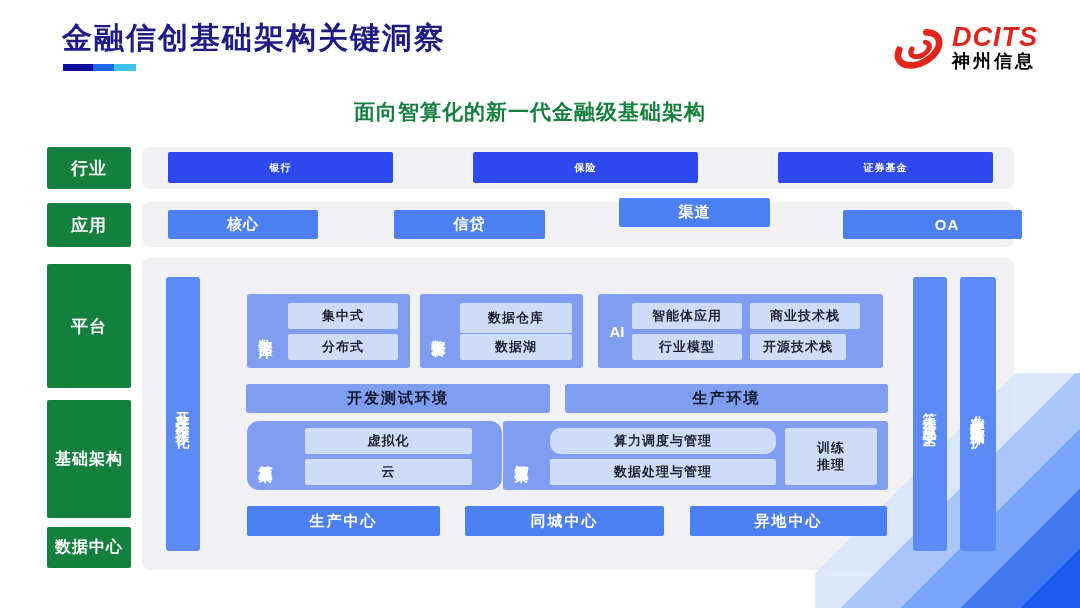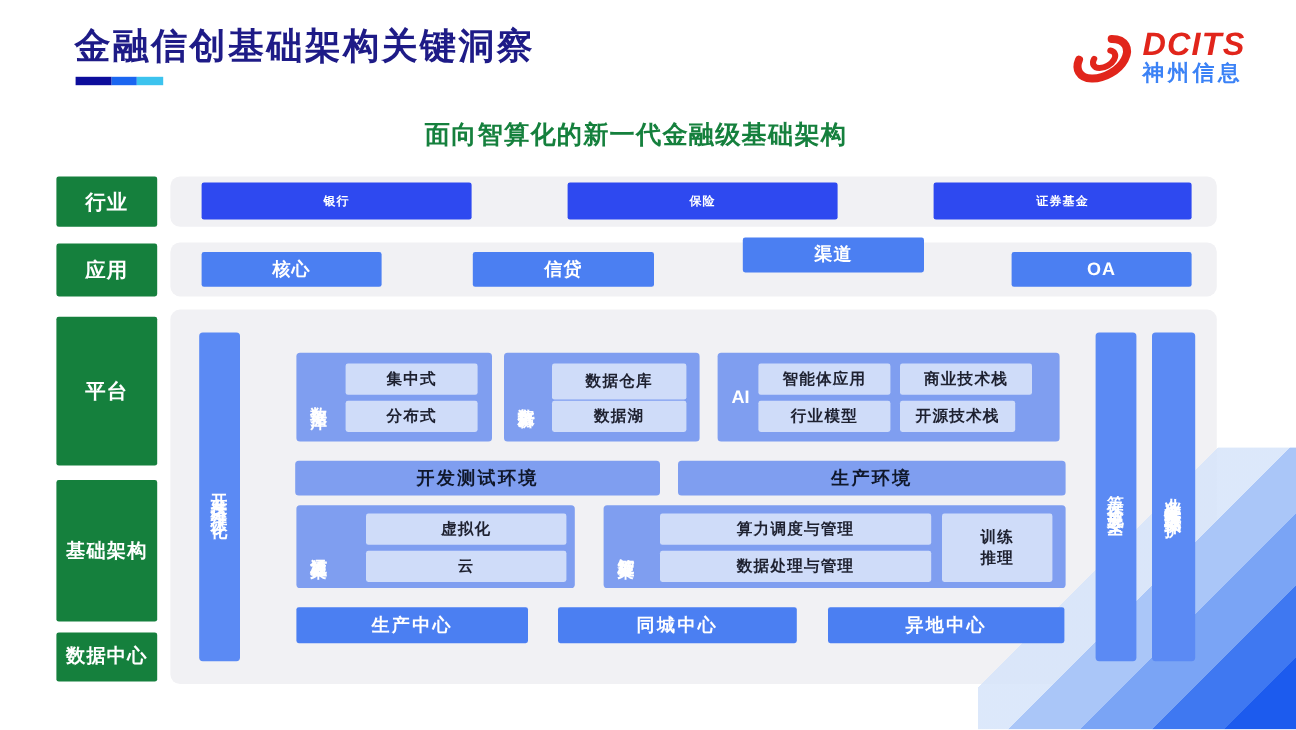--- a/index.html
+++ b/index.html
@@ -18,21 +18,21 @@
   .group{background:#7f9ef0;border-radius:3px;z-index:6;}
   .glabel{color:#fff;font-weight:bold;font-size:14px;writing-mode:vertical-lr;text-orientation:upright;letter-spacing:2px;}
   .lite{background:#cfdcf9;color:#1e2130;font-weight:600;font-size:13px;border-radius:2px;letter-spacing:1px;}
   .envbar{background:#7f9ef0;color:#0f172a;font-weight:bold;font-size:15px;border-radius:3px;letter-spacing:2px;z-index:6;}
   .centerbar{background:#4b7ff2;color:#fff;font-weight:bold;font-size:15px;border-radius:2px;letter-spacing:2px;z-index:6;}
   #title{left:62px;top:18px;font-size:30px;font-weight:bold;color:#1e1b87;letter-spacing:2px;}
   .useg{top:64px;height:7px;}
   #subtitle{left:0;top:98px;width:1060px;text-align:center;font-size:21px;font-weight:bold;color:#15803d;letter-spacing:1px;}
   #logo{left:890px;top:16px;width:170px;height:64px;display:flex;align-items:center;gap:6px;}
   #logo .brand{color:#e1251b;font-size:27px;font-weight:bold;font-style:italic;line-height:1;letter-spacing:1px;}
-  #logo .company{color:#3b82f6;font-size:18px;font-weight:bold;letter-spacing:3px;line-height:1.2;}
+  #logo .company{color:#000000;font-size:18px;font-weight:bold;letter-spacing:3px;line-height:1.2;}
   #corner{
     right:0;bottom:0;width:265px;height:235px;z-index:5;
     background:linear-gradient(135deg,
       rgba(0,0,0,0) 0 40%,
       rgba(214,228,250,0.85) 40% 52%,
       #aac6f8 52% 64%,
       #7aa4f5 64% 76%,
       #3f78f1 76% 88%,
       #1c5bee 88% 100%);
   }
@@ -73,21 +73,21 @@
   <div class="abs band" style="left:142px;top:202px;width:872px;height:45px;"></div>
   <div class="abs band" style="left:142px;top:258px;width:872px;height:312px;"></div>
 
   <div class="abs ind-box ctr" style="left:168px;top:152px;width:225px;height:31px;">银行</div>
   <div class="abs ind-box ctr" style="left:473px;top:152px;width:225px;height:31px;">保险</div>
   <div class="abs ind-box ctr" style="left:778px;top:152px;width:215px;height:31px;">证券基金</div>
 
   <div class="abs app-box ctr" style="left:168px;top:210px;width:150px;height:29px;">核心</div>
   <div class="abs app-box ctr" style="left:394px;top:210px;width:151px;height:29px;">信贷</div>
   <div class="abs app-box ctr" style="left:619px;top:198px;width:151px;height:29px;">渠道</div>
-  <div class="abs app-box ctr" style="left:843px;top:210px;width:150px;height:29px;">OA</div>
+  <div class="abs app-box ctr" style="left:843px;top:210px;width:150px;height:29px;padding-left:29px;">OA</div>
 
   <div class="abs pillar ctr" style="left:166px;top:277px;width:34px;height:274px;">开发运维一体化</div>
   <div class="abs pillar ctr" style="left:913px;top:277px;width:34px;height:274px;">等保合规安全</div>
   <div class="abs pillar ctr" style="left:960px;top:277px;width:36px;height:274px;letter-spacing:2px;">业务连续性及数据保护</div>
 
   <div class="abs group" style="left:247px;top:294px;width:163px;height:74px;">
     <div class="abs glabel ctr" style="left:6px;top:0;width:26px;height:74px;">数据库</div>
     <div class="abs lite ctr" style="left:41px;top:9px;width:110px;height:26px;">集中式</div>
     <div class="abs lite ctr" style="left:41px;top:40px;width:110px;height:26px;">分布式</div>
   </div>
@@ -102,29 +102,29 @@
     <div class="abs ctr" style="left:4px;top:0;width:30px;height:74px;color:#fff;font-weight:bold;font-size:15px;">AI</div>
     <div class="abs lite ctr" style="left:34px;top:9px;width:110px;height:26px;">智能体应用</div>
     <div class="abs lite ctr" style="left:152px;top:9px;width:110px;height:26px;">商业技术栈</div>
     <div class="abs lite ctr" style="left:34px;top:40px;width:110px;height:26px;">行业模型</div>
     <div class="abs lite ctr" style="left:152px;top:40px;width:96px;height:26px;">开源技术栈</div>
   </div>
 
   <div class="abs envbar ctr" style="left:246px;top:384px;width:304px;height:29px;">开发测试环境</div>
   <div class="abs envbar ctr" style="left:565px;top:384px;width:323px;height:29px;">生产环境</div>
 
-  <div class="abs group" style="left:247px;top:421px;width:232px;height:69px;">
+  <div class="abs group" style="left:247px;top:421px;width:255px;height:69px;border-radius:12px;">
     <div class="abs glabel ctr" style="left:6px;top:0;width:26px;height:69px;letter-spacing:1px;">通算框架</div>
     <div class="abs lite ctr" style="left:58px;top:7px;width:167px;height:26px;">虚拟化</div>
     <div class="abs lite ctr" style="left:58px;top:38px;width:167px;height:26px;">云</div>
   </div>
 
   <div class="abs group" style="left:503px;top:421px;width:385px;height:69px;">
     <div class="abs glabel ctr" style="left:6px;top:0;width:26px;height:69px;letter-spacing:1px;">智算框架</div>
-    <div class="abs lite ctr" style="left:47px;top:7px;width:226px;height:26px;">算力调度与管理</div>
+    <div class="abs lite ctr" style="left:47px;top:7px;width:226px;height:26px;border-radius:11px;">算力调度与管理</div>
     <div class="abs lite ctr" style="left:47px;top:38px;width:226px;height:26px;">数据处理与管理</div>
     <div class="abs lite ctr pre" style="left:282px;top:7px;width:92px;height:57px;">训练
 推理</div>
   </div>
 
   <div class="abs centerbar ctr" style="left:247px;top:506px;width:193px;height:30px;">生产中心</div>
   <div class="abs centerbar ctr" style="left:465px;top:506px;width:199px;height:30px;">同城中心</div>
   <div class="abs centerbar ctr" style="left:690px;top:506px;width:197px;height:30px;">异地中心</div>
 
   <div id="corner" class="abs"></div>

